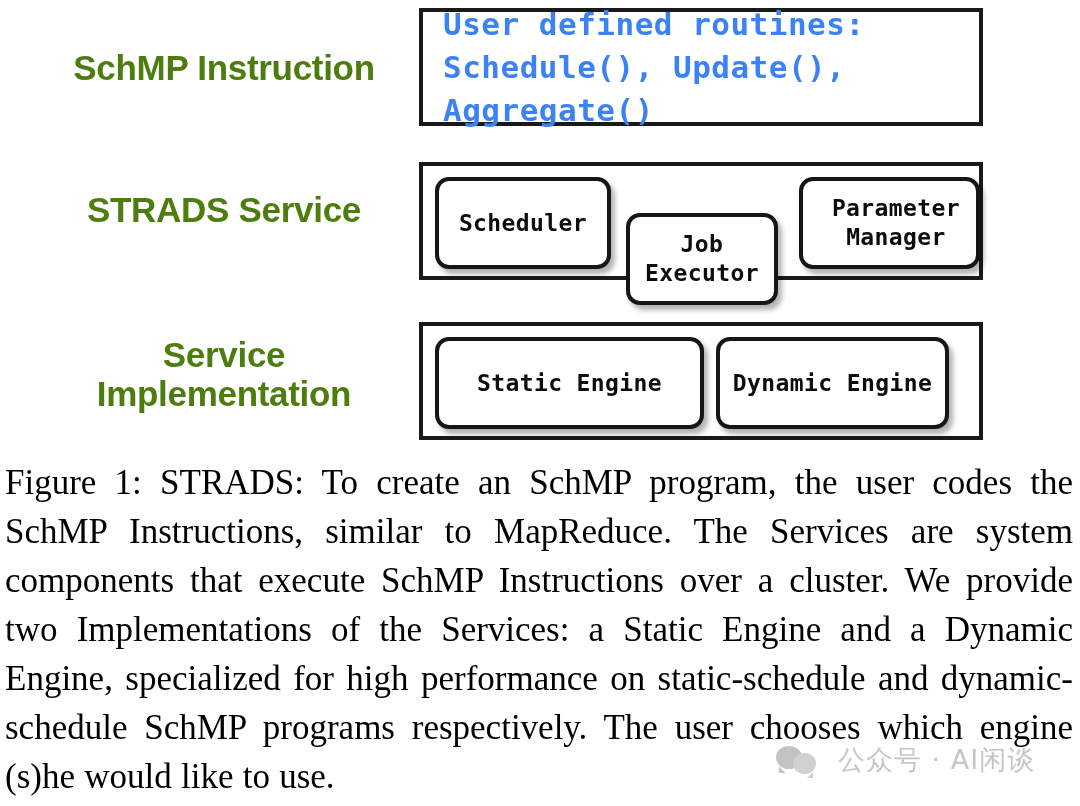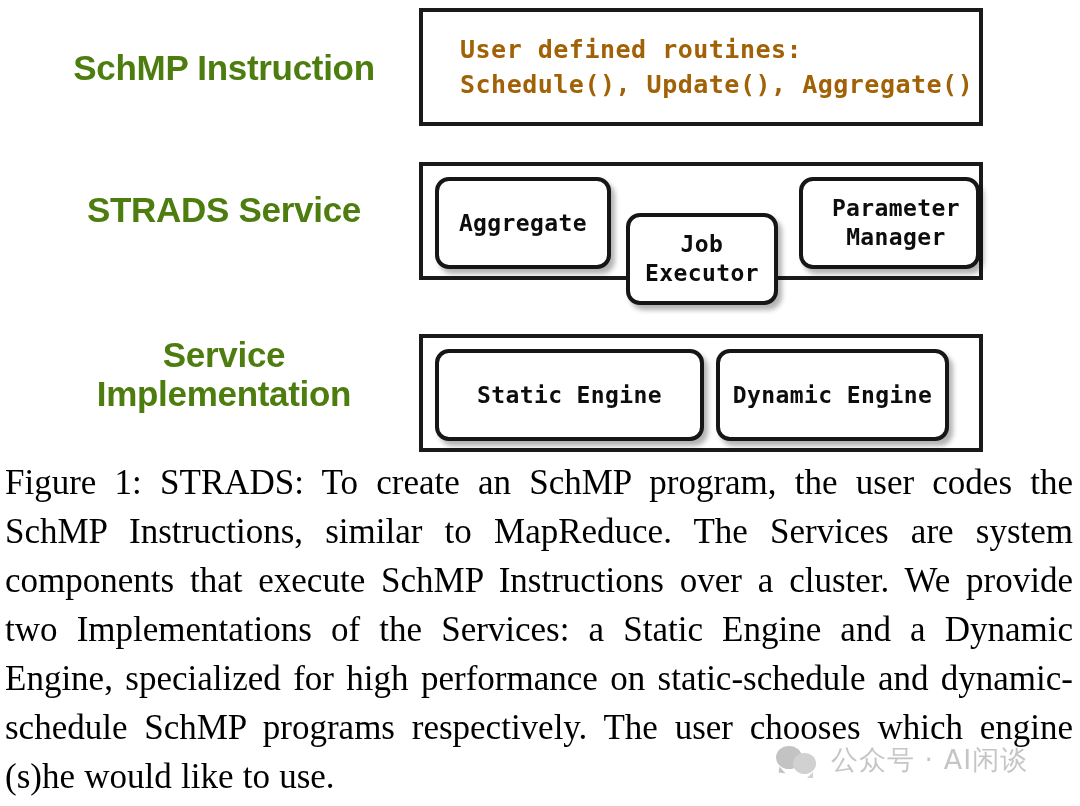--- a/index.html
+++ b/index.html
@@ -44,34 +44,34 @@
   .outer-box {
     position: absolute;
     left: 419px;
     width: 564px;
     border: 4px solid #1a1a1a;
     background: #ffffff;
     box-sizing: border-box;
   }
   #outer-box-1 { top: 8px;   height: 118px; }
   #outer-box-2 { top: 162px; height: 118px; }
-  #outer-box-3 { top: 334px; height: 118px; }
+  #outer-box-3 { top: 322px; height: 118px; }
 
   
   .code-text {
     position: absolute;
-    left: 37px;
+    left: 20px;
     top: 50%;
     transform: translateY(-50%);
     font-family: "DejaVu Sans Mono", "Liberation Mono", monospace;
     font-weight: bold;
-    font-size: 25px;
+    font-size: 31px;
     line-height: 1.38;
     letter-spacing: 0.5px;
-    color: #a16207;
+    color: #3b82f6;
     white-space: pre-line;
   }
 
   
   .inner-row {
     position: absolute;
     left: 0;
     top: 0;
     width: 100%;
     height: 100%;
@@ -124,21 +124,21 @@
     word-spacing: 0.5px;
   }
 
   
   #watermark {
     position: absolute;
     left: 776px;
     top: 742px;
     display: flex;
     align-items: center;
-    gap: 11px;
+    gap: 18px;
     opacity: 0.85;
     pointer-events: none;
   }
   #watermark .wm-logo {
     position: relative;
     width: 44px;
     height: 30px;
     flex: none;
   }
   #watermark .wm-logo .bub {
@@ -191,21 +191,21 @@
 Implementation</div>
 
   <div class="outer-box" id="outer-box-1">
     <div class="code-text">User defined routines:
 Schedule(), Update(), Aggregate()</div>
   </div>
 
   <div class="outer-box" id="outer-box-2">
     <div class="inner-row">
       <div class="inner-box" id="box-scheduler">
-        <span>Aggregate</span>
+        <span>Scheduler</span>
       </div>
       <div class="inner-box" id="box-jobexec">
         <span>Job
 Executor</span>
       </div>
       <div class="inner-box" id="box-parammgr">
         <span>Parameter
 Manager</span>
       </div>
     </div>

